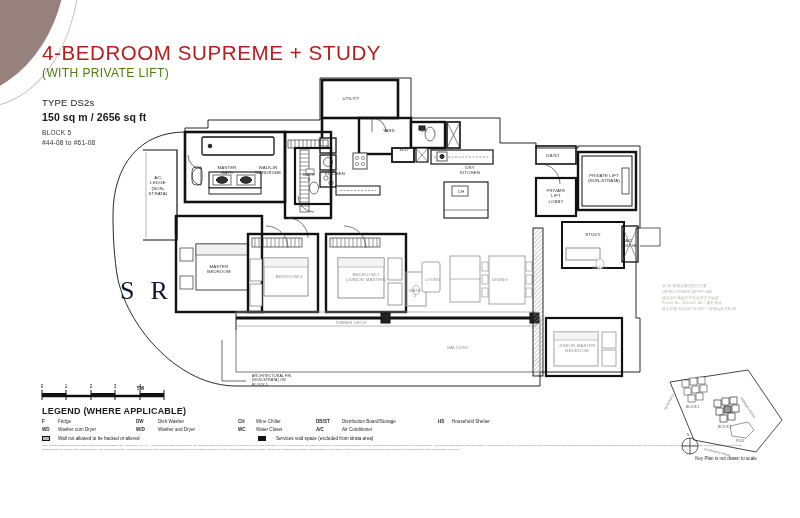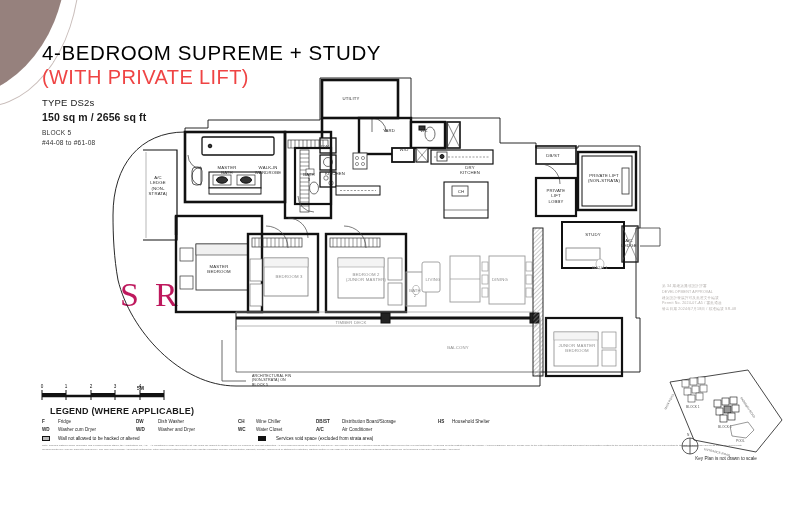--- a/index.html
+++ b/index.html
@@ -31,25 +31,25 @@
     border-bottom-right-radius: 100% 100%;
     border-right: 1.2px solid #c9bdba;
     border-bottom: 1.2px solid #c9bdba;
     transform: rotate(-6deg);
   }
 
   
   #title-block { position: absolute; left: 42px; top: 42px; }
   #main-title {
     font-size: 20.5px; letter-spacing: .6px; font-weight: 400;
-    color: #000000; white-space: nowrap; line-height: 1.05;
+    color: #b91c1c; white-space: nowrap; line-height: 1.05;
   }
   #sub-title {
-    font-size: 20px; letter-spacing: .4px; font-weight: 400;
-    color: #ef4444; white-space: nowrap; margin-top: 2px;
+    font-size: 12px; letter-spacing: .4px; font-weight: 400;
+    color: #4d7c0f; white-space: nowrap; margin-top: 2px;
   }
   #type-block { position: absolute; left: 42px; top: 97px; }
   .type-name { font-size: 9.5px; font-weight: normal; letter-spacing: .2px; line-height: 1.35; }
   .type-area { font-size: 10.5px; font-weight: bold; letter-spacing: .1px; line-height: 1.4; }
   #block-info { position: absolute; left: 42px; top: 128px; font-size: 6.6px; line-height: 1.5; color: #333; letter-spacing:.2px;}
 
   
   #plan-canvas {
     position: absolute; left: 0; top: 0;
     width: 800px; height: 518px;
@@ -65,30 +65,30 @@
     white-space: pre-line;
     transform: translate(-50%, -50%);
     font-family: "Liberation Sans", sans-serif;
   }
   .rm-label.faint { color: #8e8e8e; }
   .rm-label.tiny { font-size: 3.6px; }
 
   
   #watermark {
     position: absolute; left: 120px; top: 276px;
-    font-size: 34px; letter-spacing: 16px;
-    color: #be185d; font-weight: 300;
+    font-size: 26px; letter-spacing: 16px;
+    color: #0f172a; font-weight: 300;
     font-family: "Liberation Serif", serif;
     user-select: none;
   }
   #scale-note { position:absolute; left:137px; top:385px; font-size:5px; font-weight:bold; }
 
   
   #legend { position: absolute; left: 42px; top: 406px; width: 420px; }
-  #legend-title { font-size: 9px; font-weight: bold; letter-spacing: .2px; margin-left: 8px; }
+  #legend-title { font-size: 9px; font-weight: bold; letter-spacing: .2px; }
   #legend-grid {
     margin-top: 3px;
     display: grid;
     grid-template-columns: 16px 78px 22px 80px 18px 60px 26px 96px 14px 70px;
     row-gap: 1.5px;
     font-size: 4.6px;
     line-height: 1.5;
     color: #2a2a2a;
   }
   .lg-key { font-weight: bold; }

